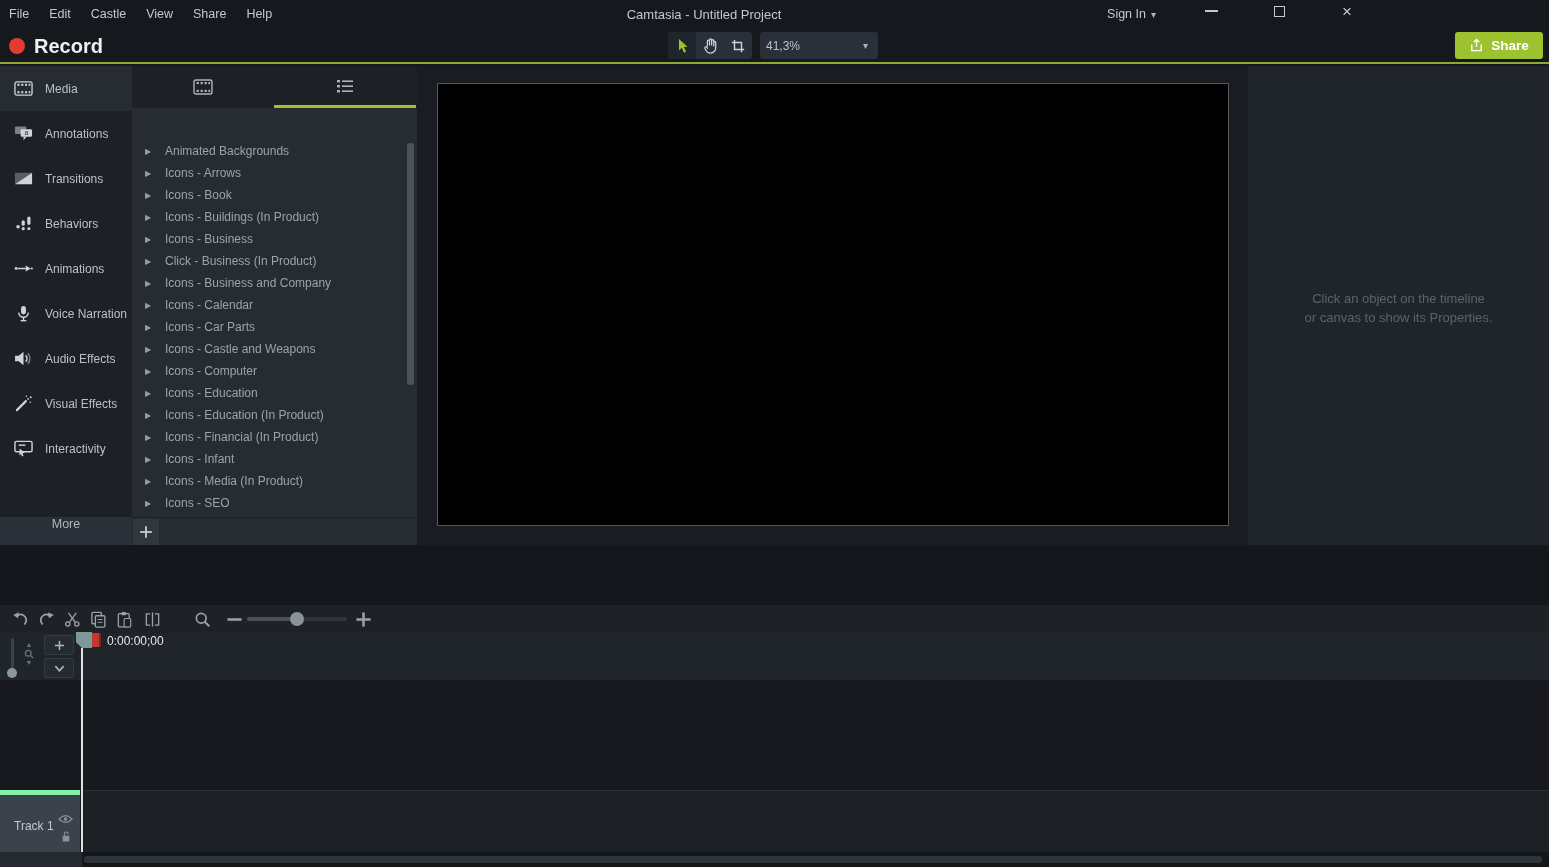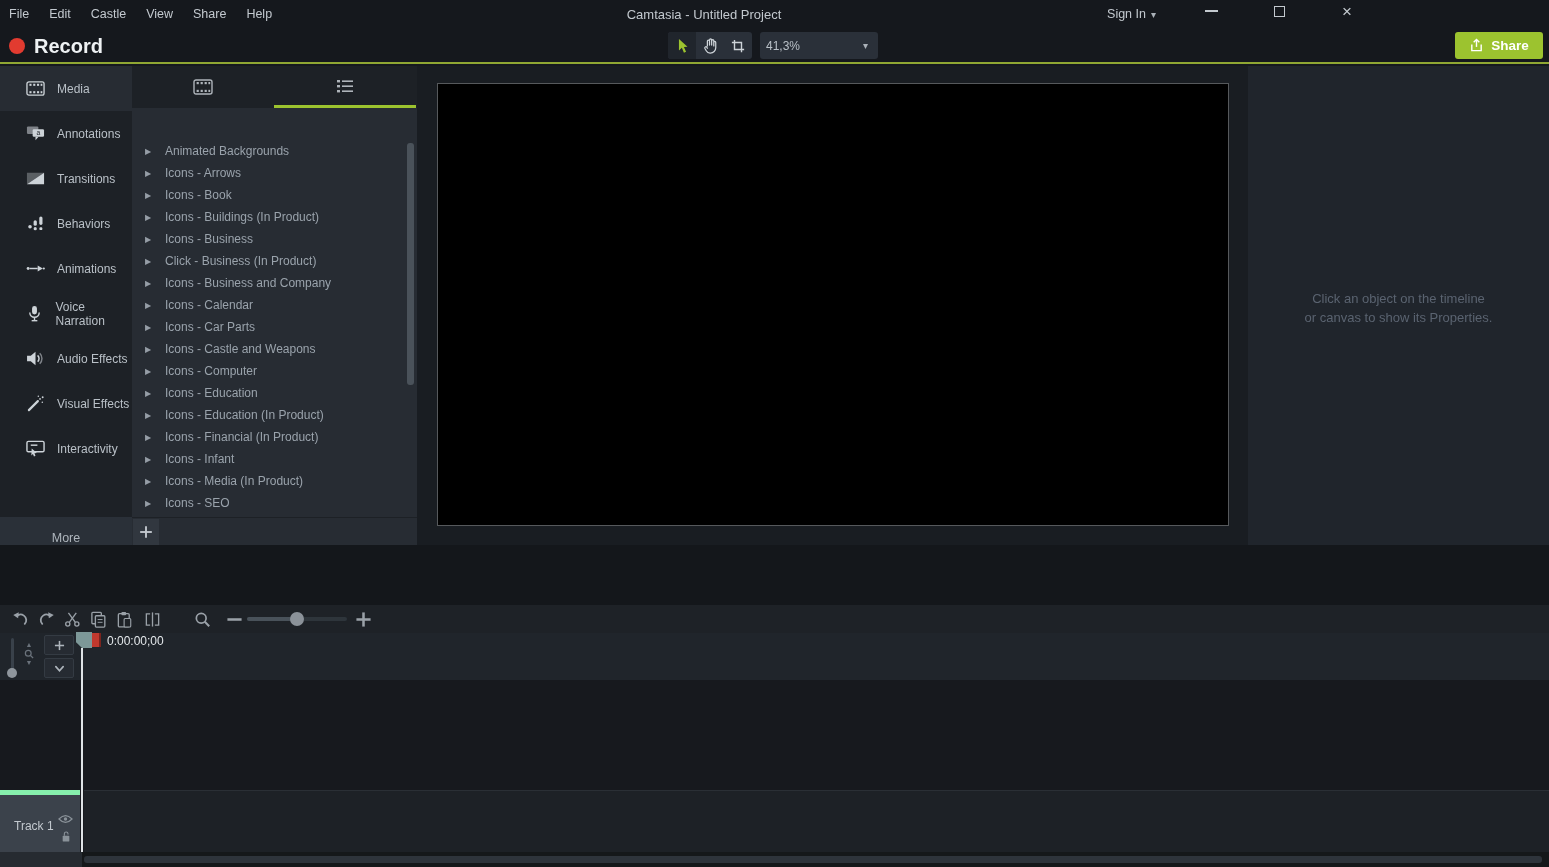--- a/index.html
+++ b/index.html
@@ -27,26 +27,26 @@
   .rec-label { font-size:20px; font-weight:bold; color:#eef1f3; }
   .toolgroup { position:absolute; left:668px; top:4px; height:27px; display:flex; background:#2a3039; border-radius:3px; overflow:hidden; }
   .toolbtn { width:28px; height:27px; display:flex; align-items:center; justify-content:center; color:#cdd3d8; }
   .toolbtn.sel { background:#20252c; }
   .zoom-dd { position:absolute; left:760px; top:4px; width:118px; height:27px; background:#2a3039; border-radius:3px; display:flex; align-items:center; font-size:12px; color:#b9c0c7; padding-left:6px; }
   .zoom-dd .caret { position:absolute; right:10px; }
   .share-btn { position:absolute; right:6px; top:4px; width:88px; height:27px; background:#9cc32f; border-radius:3px; display:flex; align-items:center; justify-content:center; gap:7px; color:#fff; font-size:13.5px; font-weight:bold; }
 
   
   .sidebar { position:absolute; left:0; top:66px; width:132px; height:479px; background:#1d2126; }
-  .side-item { height:45px; display:flex; align-items:center; gap:11px; padding-left:24px; color:#b9c0c7; }
+  .side-item { height:45px; display:flex; align-items:center; gap:11px; padding-left:12px; color:#b9c0c7; }
   .side-item.selected { background:#272c33; }
   .side-icon { width:22px; display:flex; justify-content:center; color:#cdd3d8; }
   .side-icon svg { width:19px; height:17px; }
   .side-label { font-size:12px; }
-  .side-more { position:absolute; left:0; bottom:0; width:132px; height:28px; background:#2a3038; display:flex; align-items:flex-end; justify-content:center; font-size:12.5px; color:#aeb5bc; }
+  .side-more { position:absolute; left:0; bottom:0; width:132px; height:28px; background:#2a3038; display:flex; align-items:flex-start; justify-content:center; font-size:12.5px; color:#aeb5bc; }
 
   
   .library { position:absolute; left:132px; top:66px; width:285px; height:479px; background:#272c33; }
   .lib-tabs { position:absolute; left:0; top:0; width:285px; height:42px; background:#1d2126; display:flex; }
   .lib-tab { width:142px; height:42px; display:flex; align-items:center; justify-content:center; color:#aeb4ba; }
   .lib-tab.sel { border-bottom:3px solid #9cc32f; }
   .lib-tab svg { width:20px; height:16px; }
   .lib-title { position:absolute; left:0; top:42px; width:285px; height:32px; background:#1d2126; display:flex; align-items:center; justify-content:center; font-size:14px; color:#c9ced4; }
   .lib-list { position:absolute; left:0; top:74px; width:285px; height:377px; overflow:hidden; }
   .lib-item { height:22px; display:flex; align-items:center; gap:12px; padding-left:13px; }

